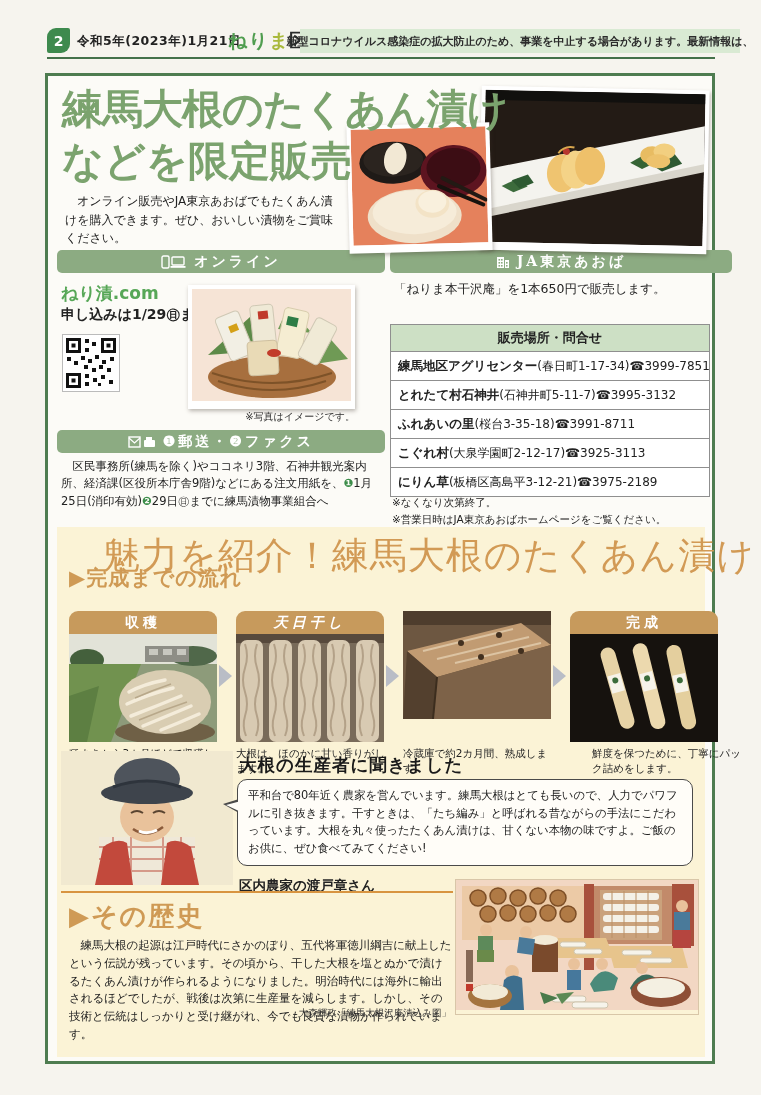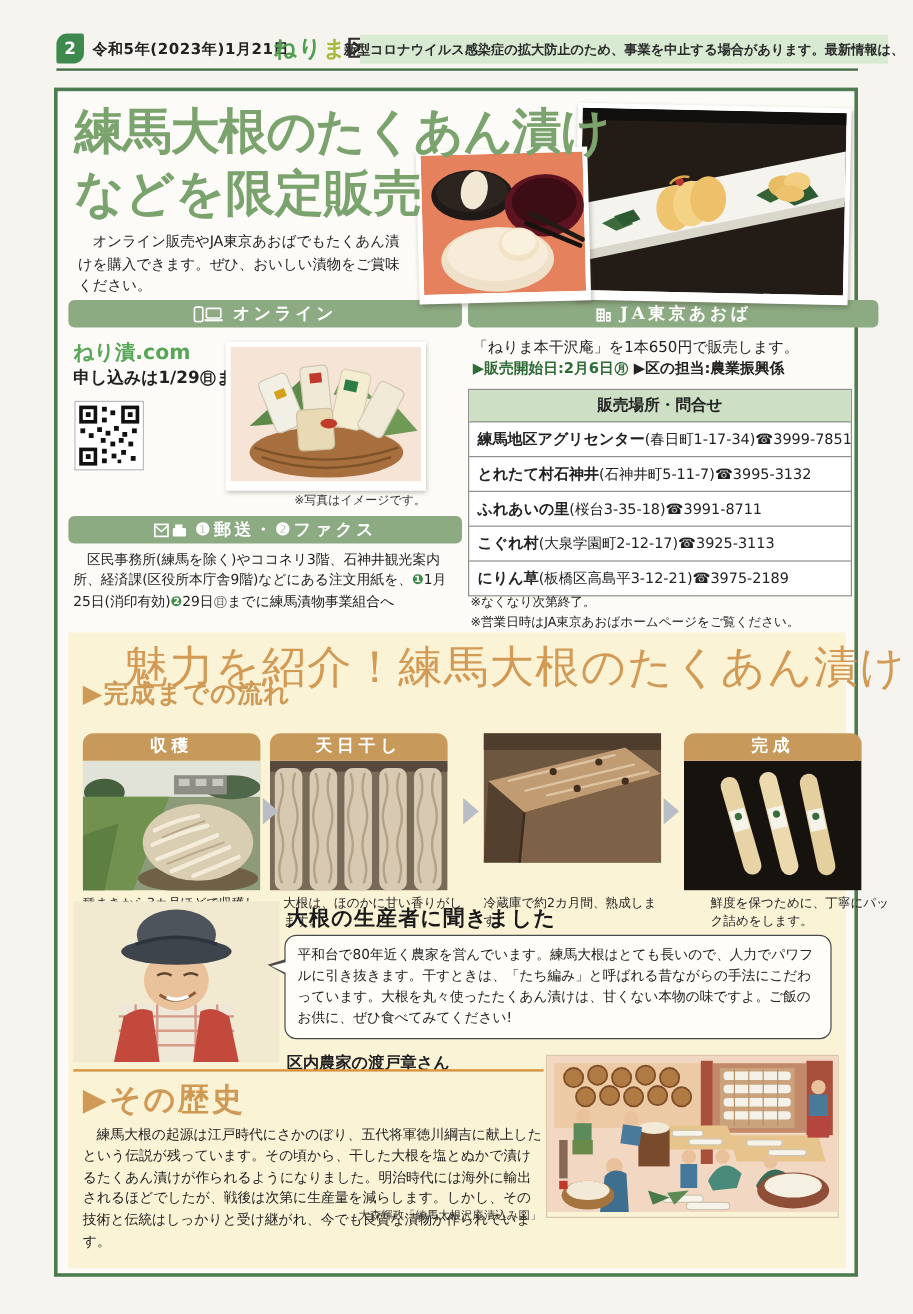--- a/index.html
+++ b/index.html
@@ -237,24 +237,20 @@
           <rect x="5" y="7" width="1.6" height="1.6"></rect>
         <rect x="2.5" y="10" width="1.6" height="1.6"></rect>
           <rect x="5" y="10" width="1.6" height="1.6"></rect>
         <rect x="10" y="7" width="1.6" height="1.6"></rect>
           <rect x="10" y="10" width="1.6" height="1.6"></rect>
       </g>
     </svg>
     <span class="lbl">JA東京あおば</span>
   </div>
   <div class="abs ja-line1">「ねりま本干沢庵」を1本650円で販売します。</div>
-  <div class="abs ja-line2">
-    <span class="m">▶販売開始日:2月6日㊊</span>
-    <span>▶区の担当:農業振興係</span>
-  </div>
 
   <div class="abs ja-table">
     <div class="thead">販売場所・問合せ</div>
     <div class="trow"><span class="shop">練馬地区アグリセンター</span><span>(春日町1-17-34)</span><span>☎3999-7851</span></div>
     <div class="trow"><span class="shop">とれたて村石神井</span><span>(石神井町5-11-7)</span><span>☎3995-3132</span></div>
     <div class="trow"><span class="shop">ふれあいの里</span><span>(桜台3-35-18)</span><span>☎3991-8711</span></div>
     <div class="trow"><span class="shop">こぐれ村</span><span>(大泉学園町2-12-17)</span><span>☎3925-3113</span></div>
     <div class="trow"><span class="shop">にりん草</span><span>(板橋区高島平3-12-21)</span><span>☎3975-2189</span></div>
   </div>
   <div class="abs ja-notes">
@@ -288,21 +284,21 @@
           <path d="M74,92 Q98,82 122,72"></path>
             <path d="M92,96 Q112,88 130,80"></path>
         </g>
         <g stroke="#b8a88a" stroke-width="1.5" fill="none">
           <path d="M66,64 Q84,56 102,50"></path>
             <path d="M70,86 Q94,76 118,68"></path>
         </g>
       </svg>
     </div>
 
-    <div class="abs step-card" style="left:168px;">
+    <div class="abs step-card" style="left:179px;font-style:italic;">
       <div class="step-head">天日干し</div>
       <svg class="step-photo" viewBox="0 0 148 108">
         <rect width="148" height="108" fill="#786a59"></rect>
         <rect width="148" height="9" fill="#57493c"></rect>
         <g fill="#d8cab2">
           <rect x="4" y="6" width="23" height="102" rx="7"></rect>
             <rect x="33" y="6" width="23" height="102" rx="7"></rect>
           <rect x="62" y="6" width="23" height="102" rx="7"></rect>
             <rect x="91" y="6" width="23" height="102" rx="7"></rect>
           <rect x="120" y="6" width="23" height="102" rx="7"></rect>

